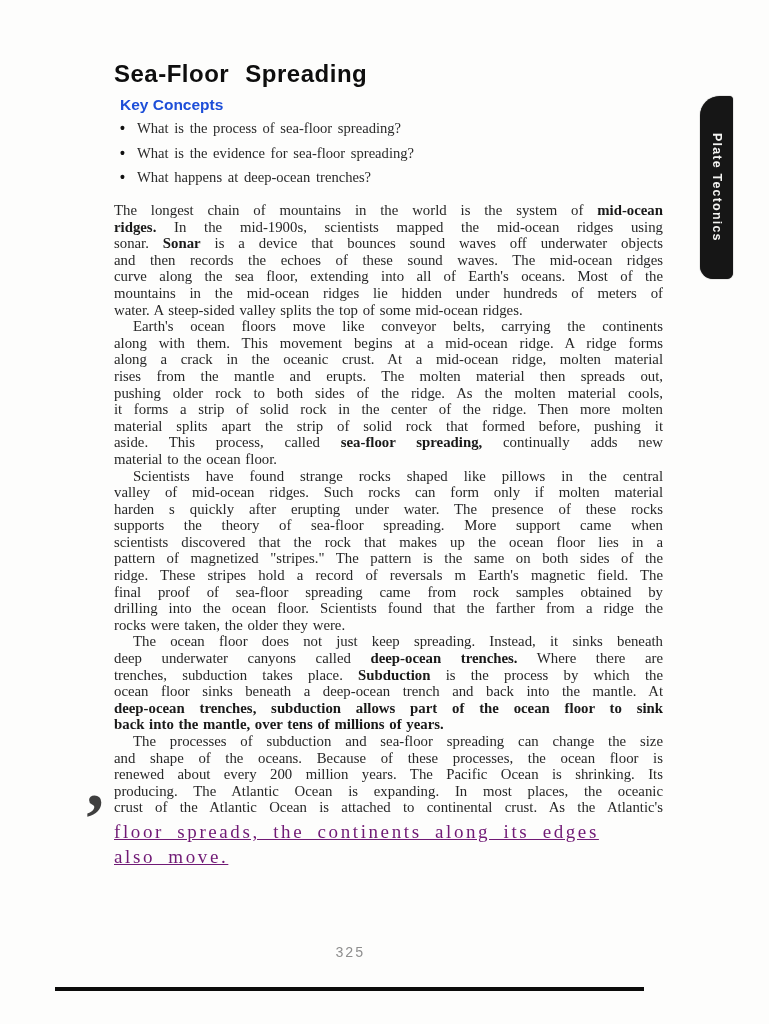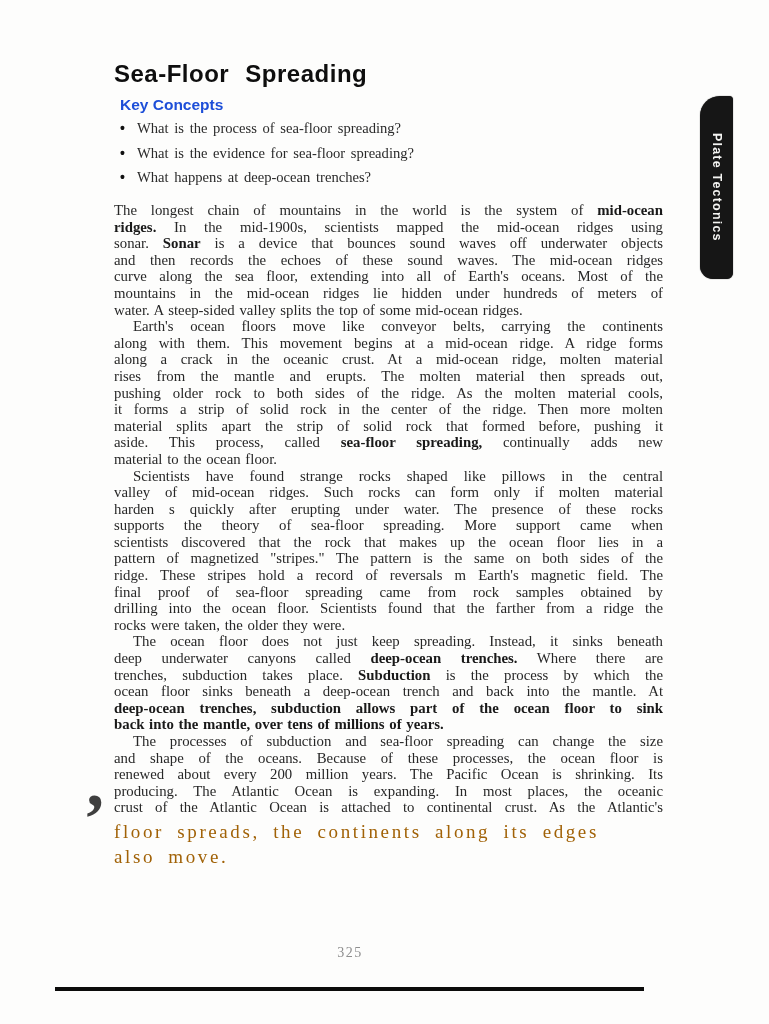--- a/index.html
+++ b/index.html
@@ -40,22 +40,22 @@
   .bline {
     line-height:16.6px; height:16.6px; overflow:visible;
     text-align:justify; text-align-last:justify;
     word-spacing:1px;
   }
   .bline.end { text-align-last:left; }
   .bline.indent { text-indent:19px; }
   .bline b { font-weight:700; color:#191919; }
   .pull-quote { margin-top:3px; }
   .pq-line {
-    font-size:19px; line-height:25.5px; color:#a16207;
-    letter-spacing:2.6px; word-spacing:6px;
+    font-size:19px; line-height:25.5px; color:#701a75;
+    letter-spacing:2.6px; word-spacing:6px;text-decoration:underline;
   }
   .quote-mark {
     position:absolute; left:83px; top:799px;
     font-size:70px; line-height:40px; font-weight:700;
     color:#3f3f3f; font-family:"Liberation Serif",serif;
   }
   .side-tab {
     position:absolute; left:700px; top:96px;
     width:33px; height:183px;
     background:#161616;
@@ -65,21 +65,21 @@
   }
   .side-tab-label {
     writing-mode:vertical-rl;
     font-family:"Liberation Sans","DejaVu Sans",sans-serif;
     font-weight:700; font-size:12.5px; letter-spacing:1.2px;
     color:#f5f5f3;
   }
   .page-number {
     position:absolute; left:0; top:945px; width:700px;
     text-align:center;
-    font-family:Liberation Serif, serif;
+    font-family:Liberation Mono, monospace;
     font-size:14px; letter-spacing:1.5px; color:#8e8e8e;
   }
   .bottom-rule {
     position:absolute; left:55px; top:987px;
     width:589px; height:4px; background:#0b0b0b;
   }
 </style>
 </head>
 <body>
 

